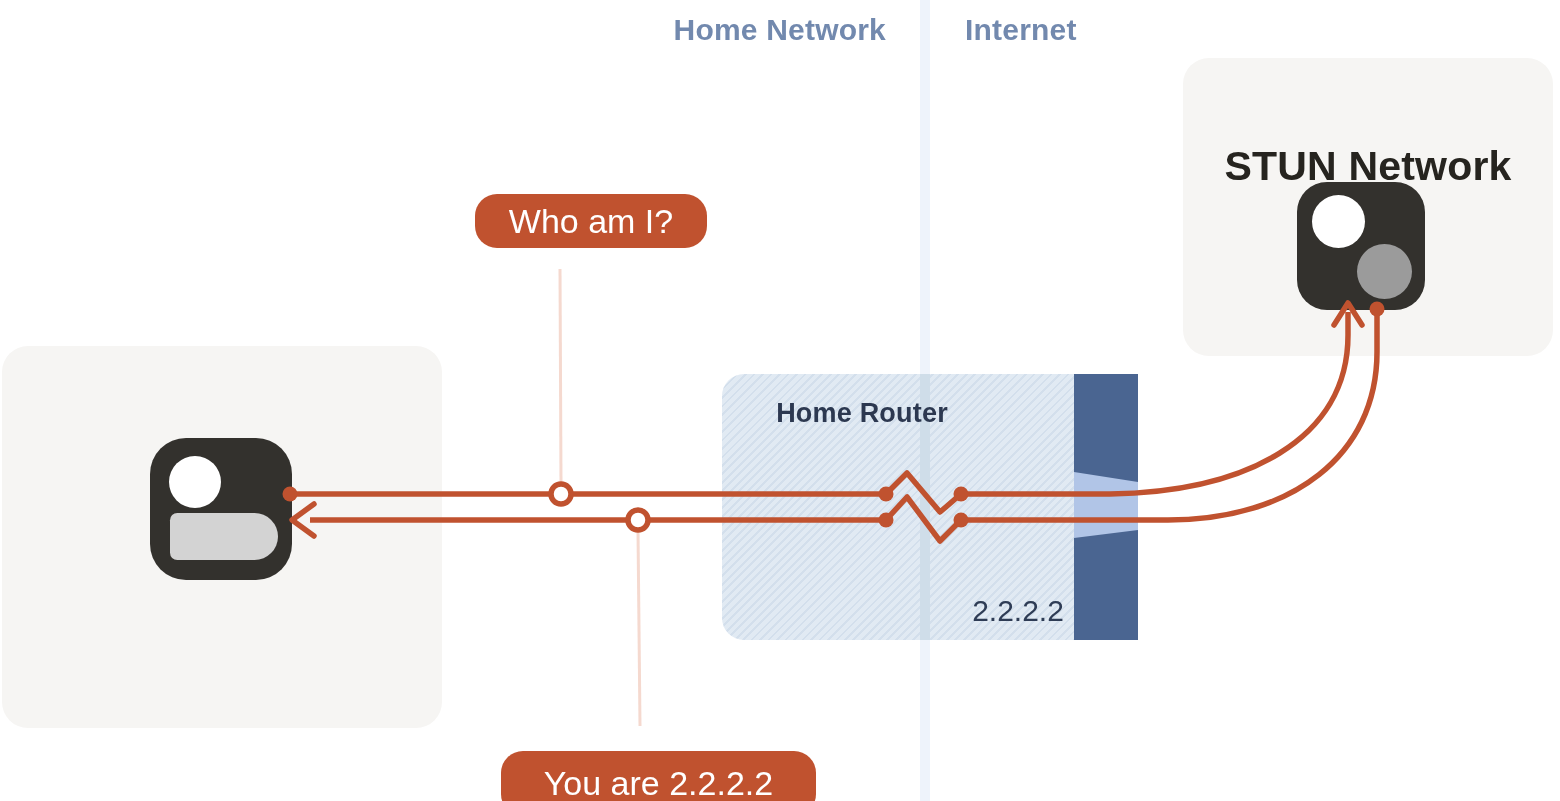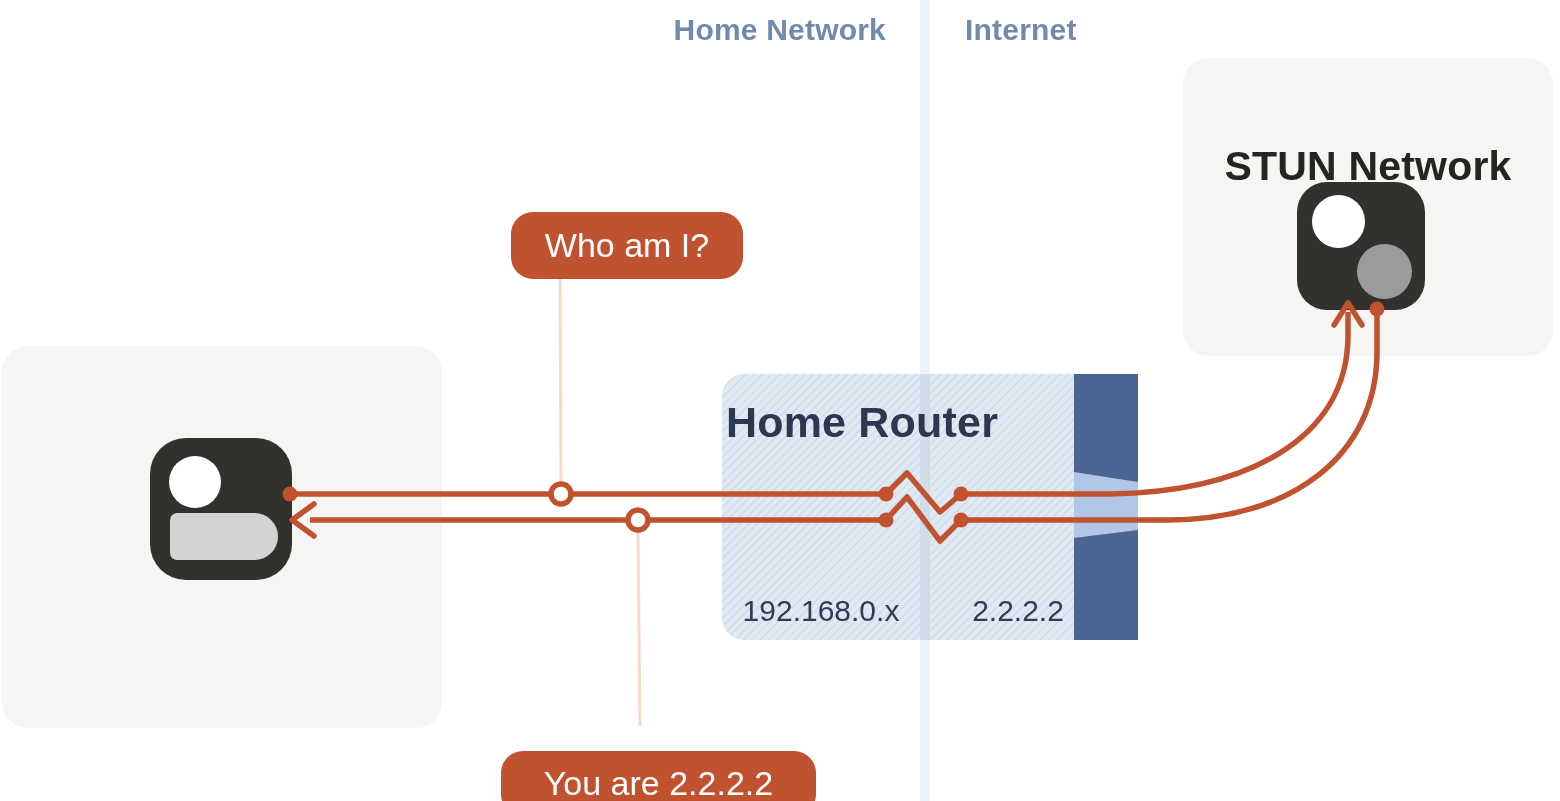--- a/index.html
+++ b/index.html
@@ -78,21 +78,21 @@
       135deg,
       var(--router-bg-a) 0px, var(--router-bg-a) 4px,
       var(--router-bg-b) 4px, var(--router-bg-b) 6px
     );
     z-index: 2;
   }
   .router-title {
     position: absolute;
     left: 0; top: 24px; width: 280px;
     text-align: center;
-    font-size: 43px; font-weight: 700;
+    font-size: 27px; font-weight: 700;
     color: var(--router-title);
     letter-spacing: 0.2px;
   }
   .router-divider-band {
     position: absolute;
     left: 198px; top: 0; width: 10px; height: 266px;
     background: var(--divider-over-router);
   }
   .firewall-strip {
     position: absolute;
@@ -135,21 +135,21 @@
     color: var(--pill-text);
     border-radius: 22px;
     display: flex;
     align-items: center;
     justify-content: center;
     font-size: 34px;
     font-weight: 500;
     z-index: 6;
     white-space: nowrap;
   }
-  .pill-whoami { left: 475px; top: 212px; width: 232px; height: 67px; margin-left: 36px; }
+  .pill-whoami { left: 475px; top: 194px; width: 232px; height: 54px; }
   .pill-youare { left: 501px; top: 726px; width: 315px; height: 65px; margin-top: 25px; }
 </style>
 </head>
 <body>
 
 <div class="canvas">
 
   <div class="abs divider"></div>
 
   <div class="abs region-label region-home">Home Network</div>
@@ -170,21 +170,20 @@
     </div>
 
   </div>
 
   <div class="abs router-panel">
     <div class="router-divider-band"></div>
     <div class="router-title">Home Router</div>
     <div class="firewall-strip">
       <div class="firewall-opening"></div>
     </div>
-    <div class="router-ip router-ip-lan">192.168.0.x</div>
     <div class="router-ip router-ip-wan">2.2.2.2</div>
   </div>
 
   <svg class="abs net-svg" viewBox="0 0 1560 801" xmlns="http://www.w3.org/2000/svg">
 
     <path class="leader" d="M 560 269 L 561 483"></path>
     <path class="leader" d="M 638 531 L 640 726"></path>
 
     <path class="conn" d="M 290 494 L 886 494"></path>
     <path class="conn conn-join" d="M 886 494 L 907 473 L 940 512 L 961 494"></path>

